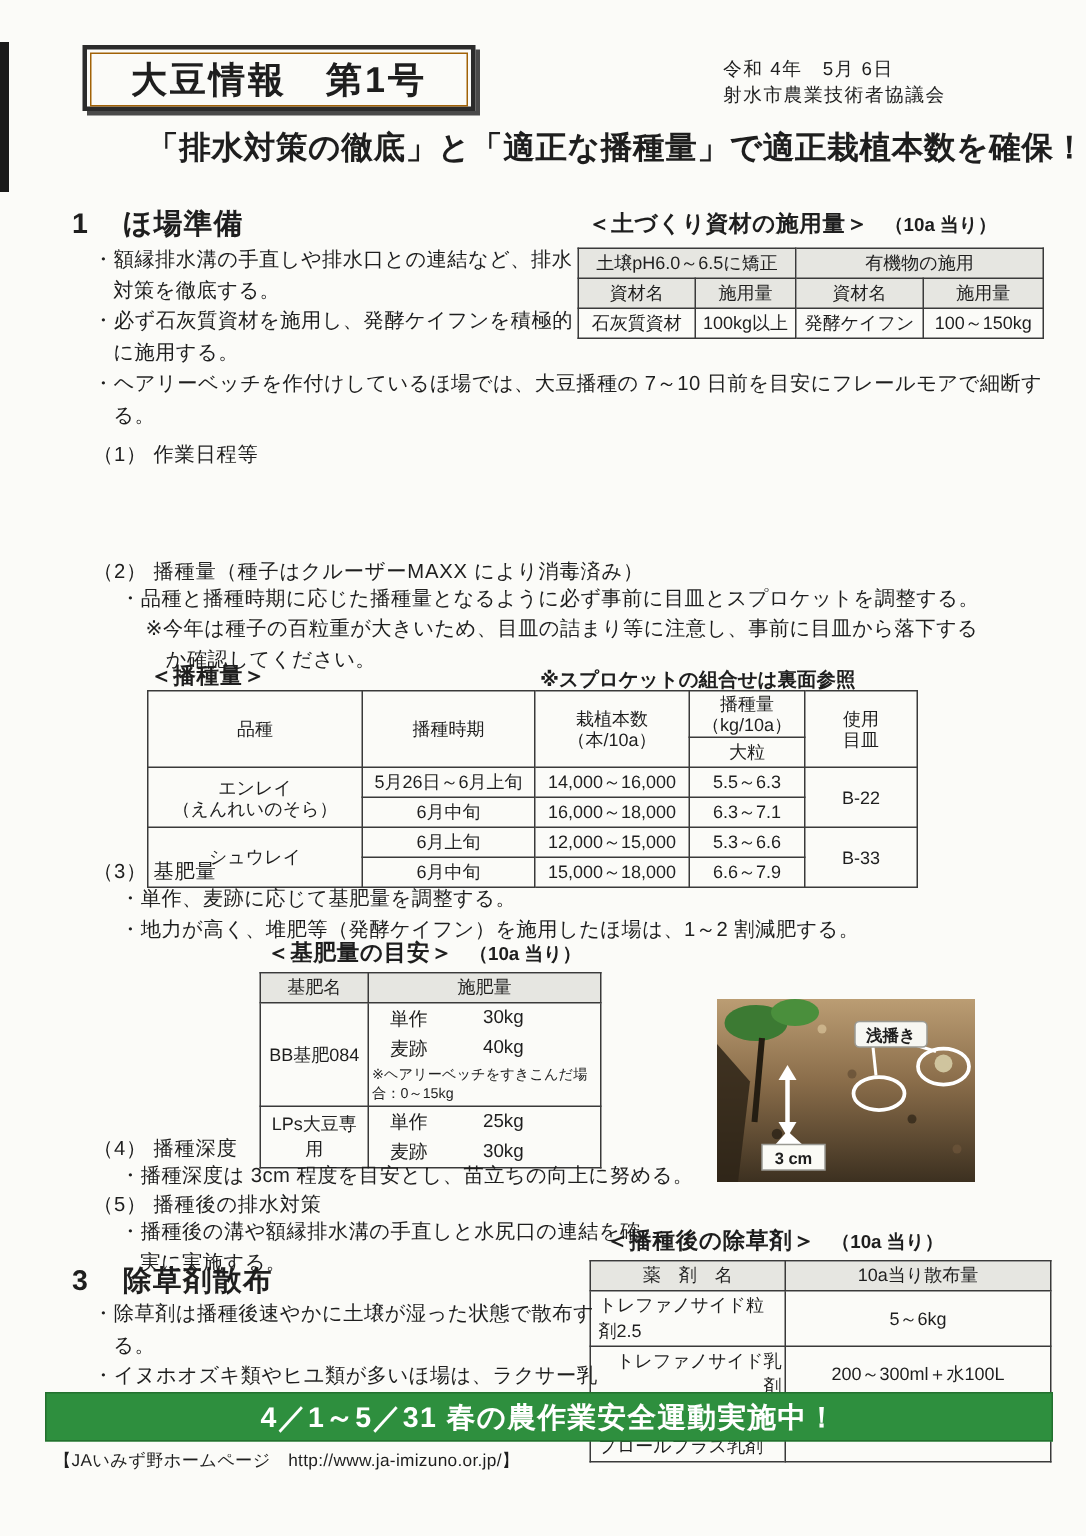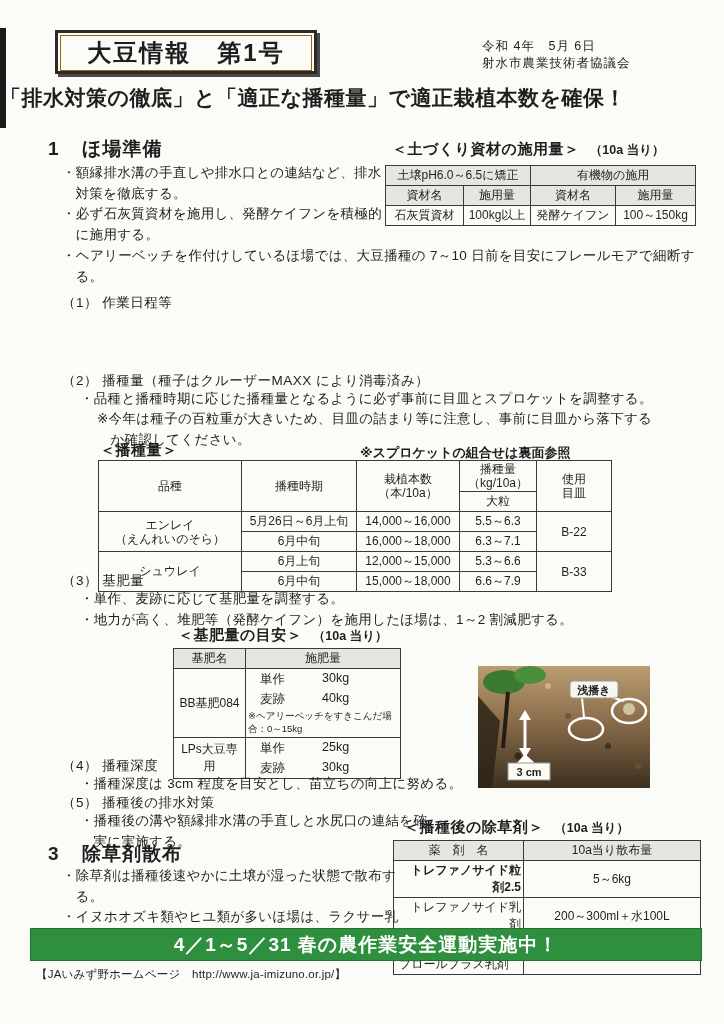--- a/index.html
+++ b/index.html
@@ -15,21 +15,21 @@
     left:55px;top:30px;width:262px;height:44px;
     border:3px solid #2b2b2b;box-shadow:3px 3px 0 #4a4a4a;
     padding:2px;background:#fbfbf8;box-sizing:border-box;
   }
   .title-inner{
     border:1px solid #a16207;height:100%;display:flex;align-items:center;justify-content:center;
     font-size:24px;font-weight:bold;letter-spacing:2px;
   }
   .date-block{left:482px;top:38px;font-size:12.5px;line-height:17px;letter-spacing:1px;}
   .headline{
-    left:0;top:84px;width:724px;text-align:left;
+    left:0;top:84px;width:724px;text-align:right;
     font-size:21px;font-weight:bold;letter-spacing:0.5px;
   }
   .sec-head{font-size:19px;font-weight:bold;letter-spacing:1px;}
   .sec-num{display:inline-block;width:34px;}
   .sec-sub{font-size:17px;font-weight:bold;margin-left:6px;letter-spacing:1px;}
   .sub-label{font-size:13.5px;letter-spacing:0.5px;}
   .body-txt{font-size:13.5px;line-height:20.5px;letter-spacing:0.3px;}
   .bullet{padding-left:1em;text-indent:-1em;}
   .b-bold{font-weight:bold;}
   .tbl-title{font-size:15px;font-weight:bold;letter-spacing:0.5px;}
@@ -274,21 +274,21 @@
     <colgroup>
         <col style="width:130px">
         <col style="width:177px">
       </colgroup>
     <tbody>
         <tr style="height:18px;">
       <th class="hdr">薬　剤　名</th>
       <th class="hdr">10a当り散布量</th>
     </tr>
     <tr style="height:17px;">
-      <td style="text-align:right;padding-left:5px;font-weight:bold;">トレファノサイド粒剤2.5</td>
+      <td style="text-align:left;padding-left:5px;">トレファノサイド粒剤2.5</td>
       <td>5～6kg</td>
     </tr>
     <tr style="height:17px;">
       <td style="text-align:right;padding-left:5px;margin-left:20px;">トレファノサイド乳剤</td>
       <td>200～300ml＋水100L</td>
     </tr>
     <tr style="height:17px;">
       <td style="text-align:left;padding-left:5px;">ラクサー乳剤</td>
       <td rowspan="2">400～600ml＋水100L</td>
     </tr>

